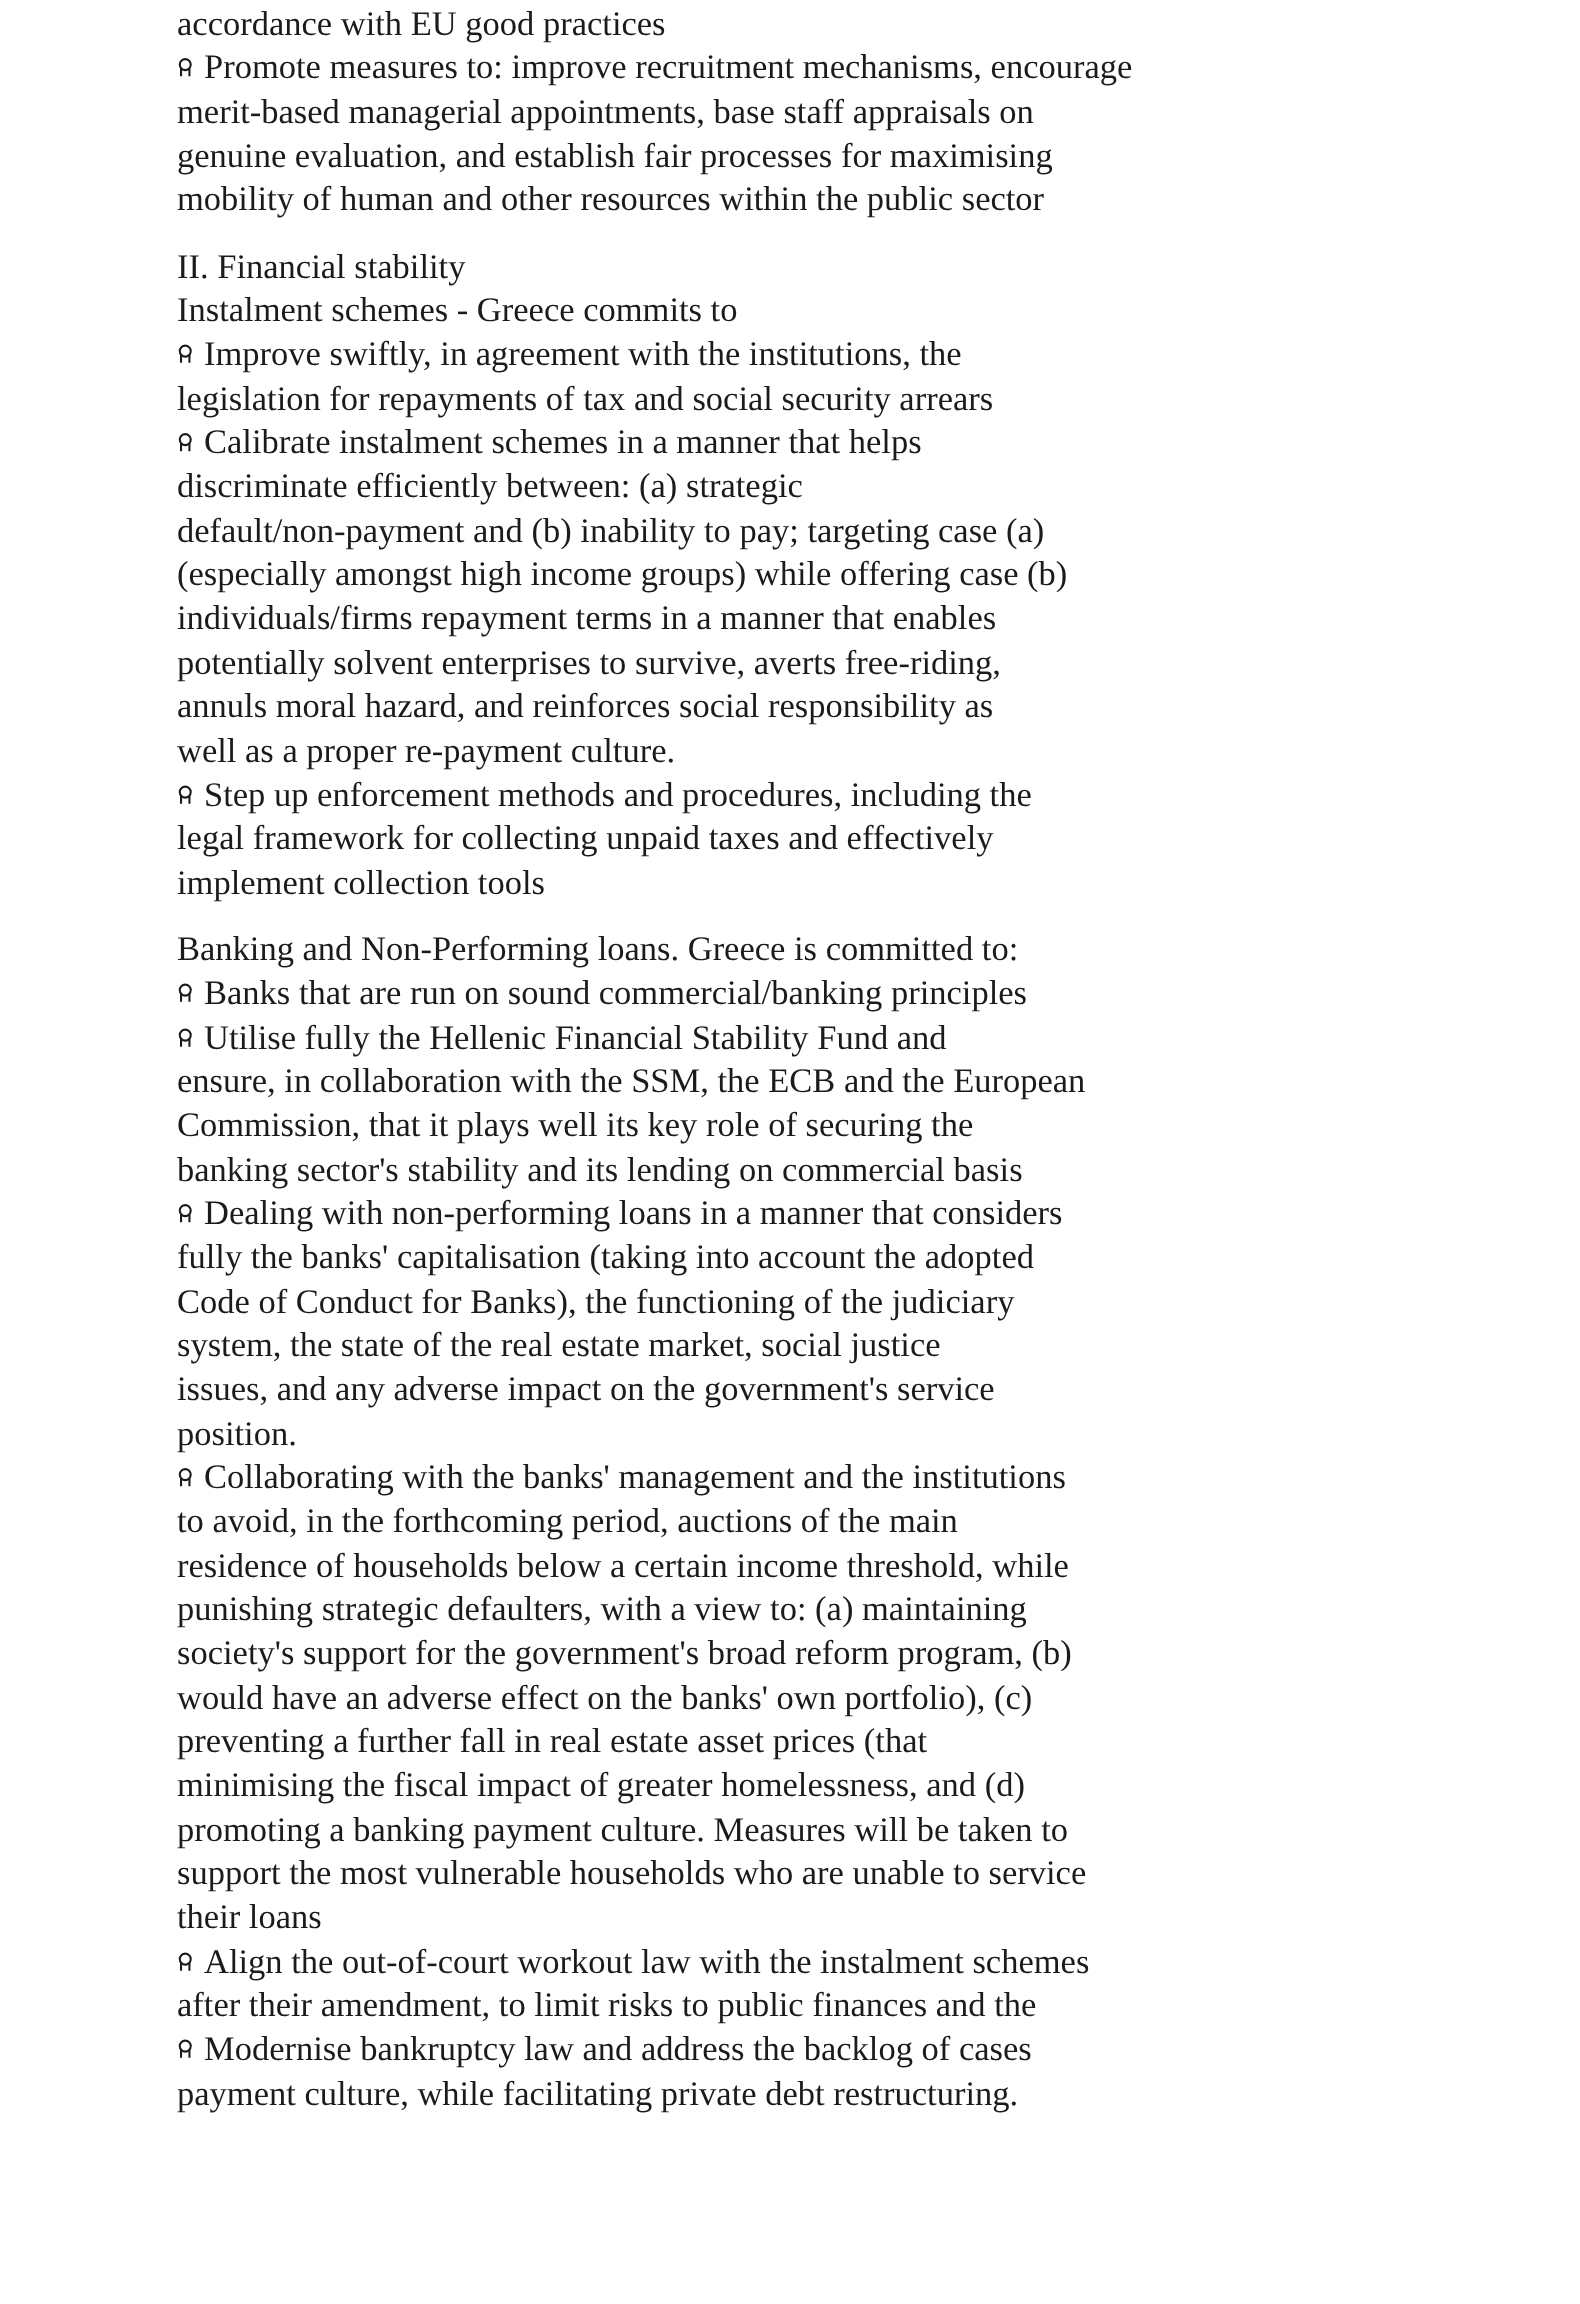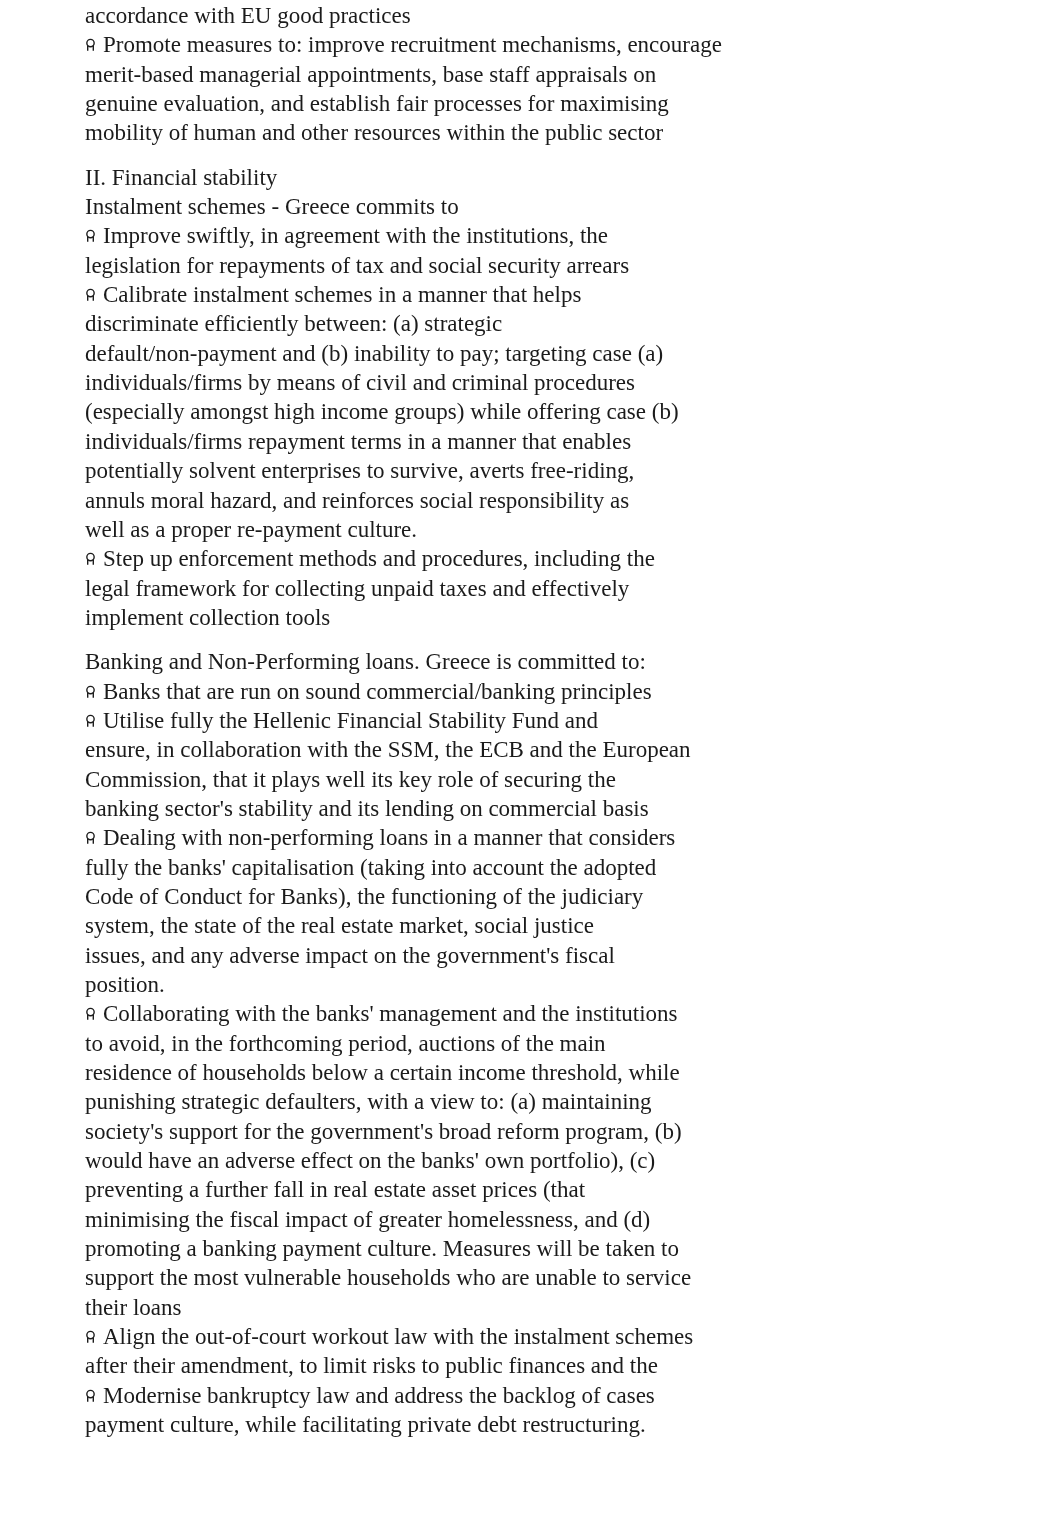--- a/index.html
+++ b/index.html
@@ -5,21 +5,21 @@
 <style>
   html, body {
     margin: 0;
     padding: 0;
     background: #ffffff;
   }
   .doc {
     width: 1053px;
     height: 1536px;
     box-sizing: border-box;
-    padding: 1px 0 0 85px;
+    padding: 1px 0 0 118px;
     overflow: hidden;
     font-family: "Liberation Serif", "DejaVu Serif", serif;
     font-size: 23px;
     line-height: 29.35px;
     color: #1b1b1b;
     white-space: nowrap;
   }
   .block + .block {
     margin-top: 15px; 
   }
@@ -56,21 +56,20 @@
             <circle cx="6" cy="4.9" r="4" fill="none" stroke="currentColor" stroke-width="1.5"></circle>
             <path d="M2.95 7.55 V13.4 M9.05 7.55 V13.4" fill="none" stroke="currentColor" stroke-width="1.5"></path>
           </svg><span>Improve swiftly, in agreement with the institutions, the</span></div>
         <div class="line"><span>legislation for repayments of tax and social security arrears</span></div>
         <div class="line"><svg class="bullet-icon" viewBox="0 0 12 14" aria-hidden="true">
             <circle cx="6" cy="4.9" r="4" fill="none" stroke="currentColor" stroke-width="1.5"></circle>
             <path d="M2.95 7.55 V13.4 M9.05 7.55 V13.4" fill="none" stroke="currentColor" stroke-width="1.5"></path>
           </svg><span>Calibrate instalment schemes in a manner that helps</span></div>
         <div class="line"><span>discriminate efficiently between: (a) strategic</span></div>
         <div class="line"><span>default/non-payment and (b) inability to pay; targeting case (a)</span></div>
-        <div class="line"><span>individuals/firms by means of civil and criminal procedures</span></div>
         <div class="line"><span>(especially amongst high income groups) while offering case (b)</span></div>
         <div class="line"><span>individuals/firms repayment terms in a manner that enables</span></div>
         <div class="line"><span>potentially solvent enterprises to survive, averts free-riding,</span></div>
         <div class="line"><span>annuls moral hazard, and reinforces social responsibility as</span></div>
         <div class="line"><span>well as a proper re-payment culture.</span></div>
         <div class="line"><svg class="bullet-icon" viewBox="0 0 12 14" aria-hidden="true">
             <circle cx="6" cy="4.9" r="4" fill="none" stroke="currentColor" stroke-width="1.5"></circle>
             <path d="M2.95 7.55 V13.4 M9.05 7.55 V13.4" fill="none" stroke="currentColor" stroke-width="1.5"></path>
           </svg><span>Step up enforcement methods and procedures, including the</span></div>
         <div class="line"><span>legal framework for collecting unpaid taxes and effectively</span></div>
@@ -89,21 +88,21 @@
         <div class="line"><span>ensure, in collaboration with the SSM, the ECB and the European</span></div>
         <div class="line"><span>Commission, that it plays well its key role of securing the</span></div>
         <div class="line"><span>banking sector's stability and its lending on commercial basis</span></div>
         <div class="line"><svg class="bullet-icon" viewBox="0 0 12 14" aria-hidden="true">
             <circle cx="6" cy="4.9" r="4" fill="none" stroke="currentColor" stroke-width="1.5"></circle>
             <path d="M2.95 7.55 V13.4 M9.05 7.55 V13.4" fill="none" stroke="currentColor" stroke-width="1.5"></path>
           </svg><span>Dealing with non-performing loans in a manner that considers</span></div>
         <div class="line"><span>fully the banks' capitalisation (taking into account the adopted</span></div>
         <div class="line"><span>Code of Conduct for Banks), the functioning of the judiciary</span></div>
         <div class="line"><span>system, the state of the real estate market, social justice</span></div>
-        <div class="line"><span>issues, and any adverse impact on the government's fiscal</span></div>
+        <div class="line"><span>issues, and any adverse impact on the government's service</span></div>
         <div class="line"><span>position.</span></div>
         <div class="line"><svg class="bullet-icon" viewBox="0 0 12 14" aria-hidden="true">
             <circle cx="6" cy="4.9" r="4" fill="none" stroke="currentColor" stroke-width="1.5"></circle>
             <path d="M2.95 7.55 V13.4 M9.05 7.55 V13.4" fill="none" stroke="currentColor" stroke-width="1.5"></path>
           </svg><span>Collaborating with the banks' management and the institutions</span></div>
         <div class="line"><span>to avoid, in the forthcoming period, auctions of the main</span></div>
         <div class="line"><span>residence of households below a certain income threshold, while</span></div>
         <div class="line"><span>punishing strategic defaulters, with a view to: (a) maintaining</span></div>
         <div class="line"><span>society's support for the government's broad reform program, (b)</span></div>
         <div class="line"><span>would have an adverse effect on the banks' own portfolio), (c)</span></div>

